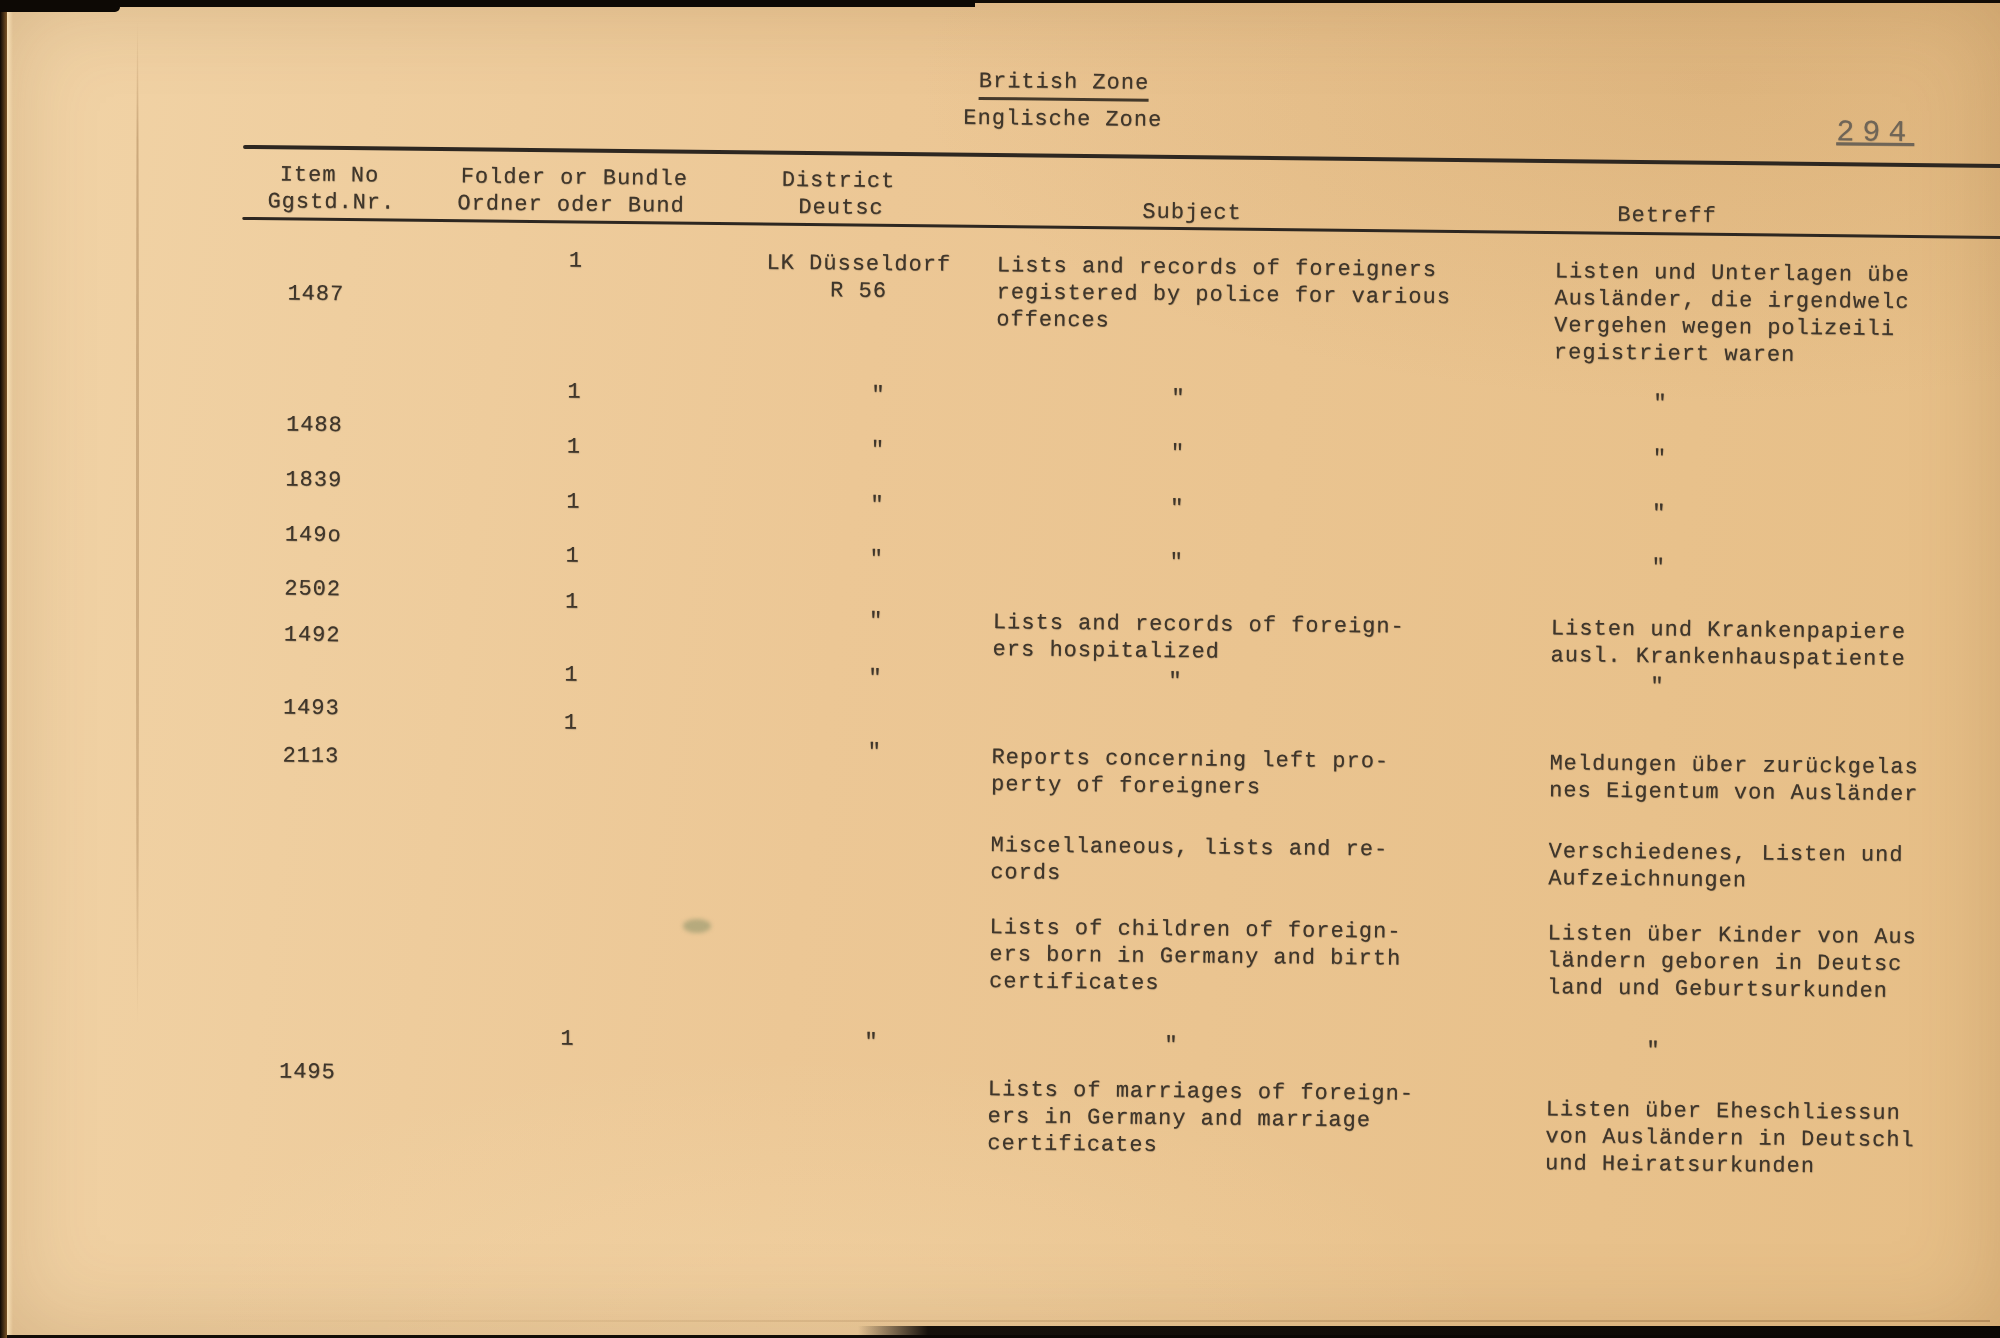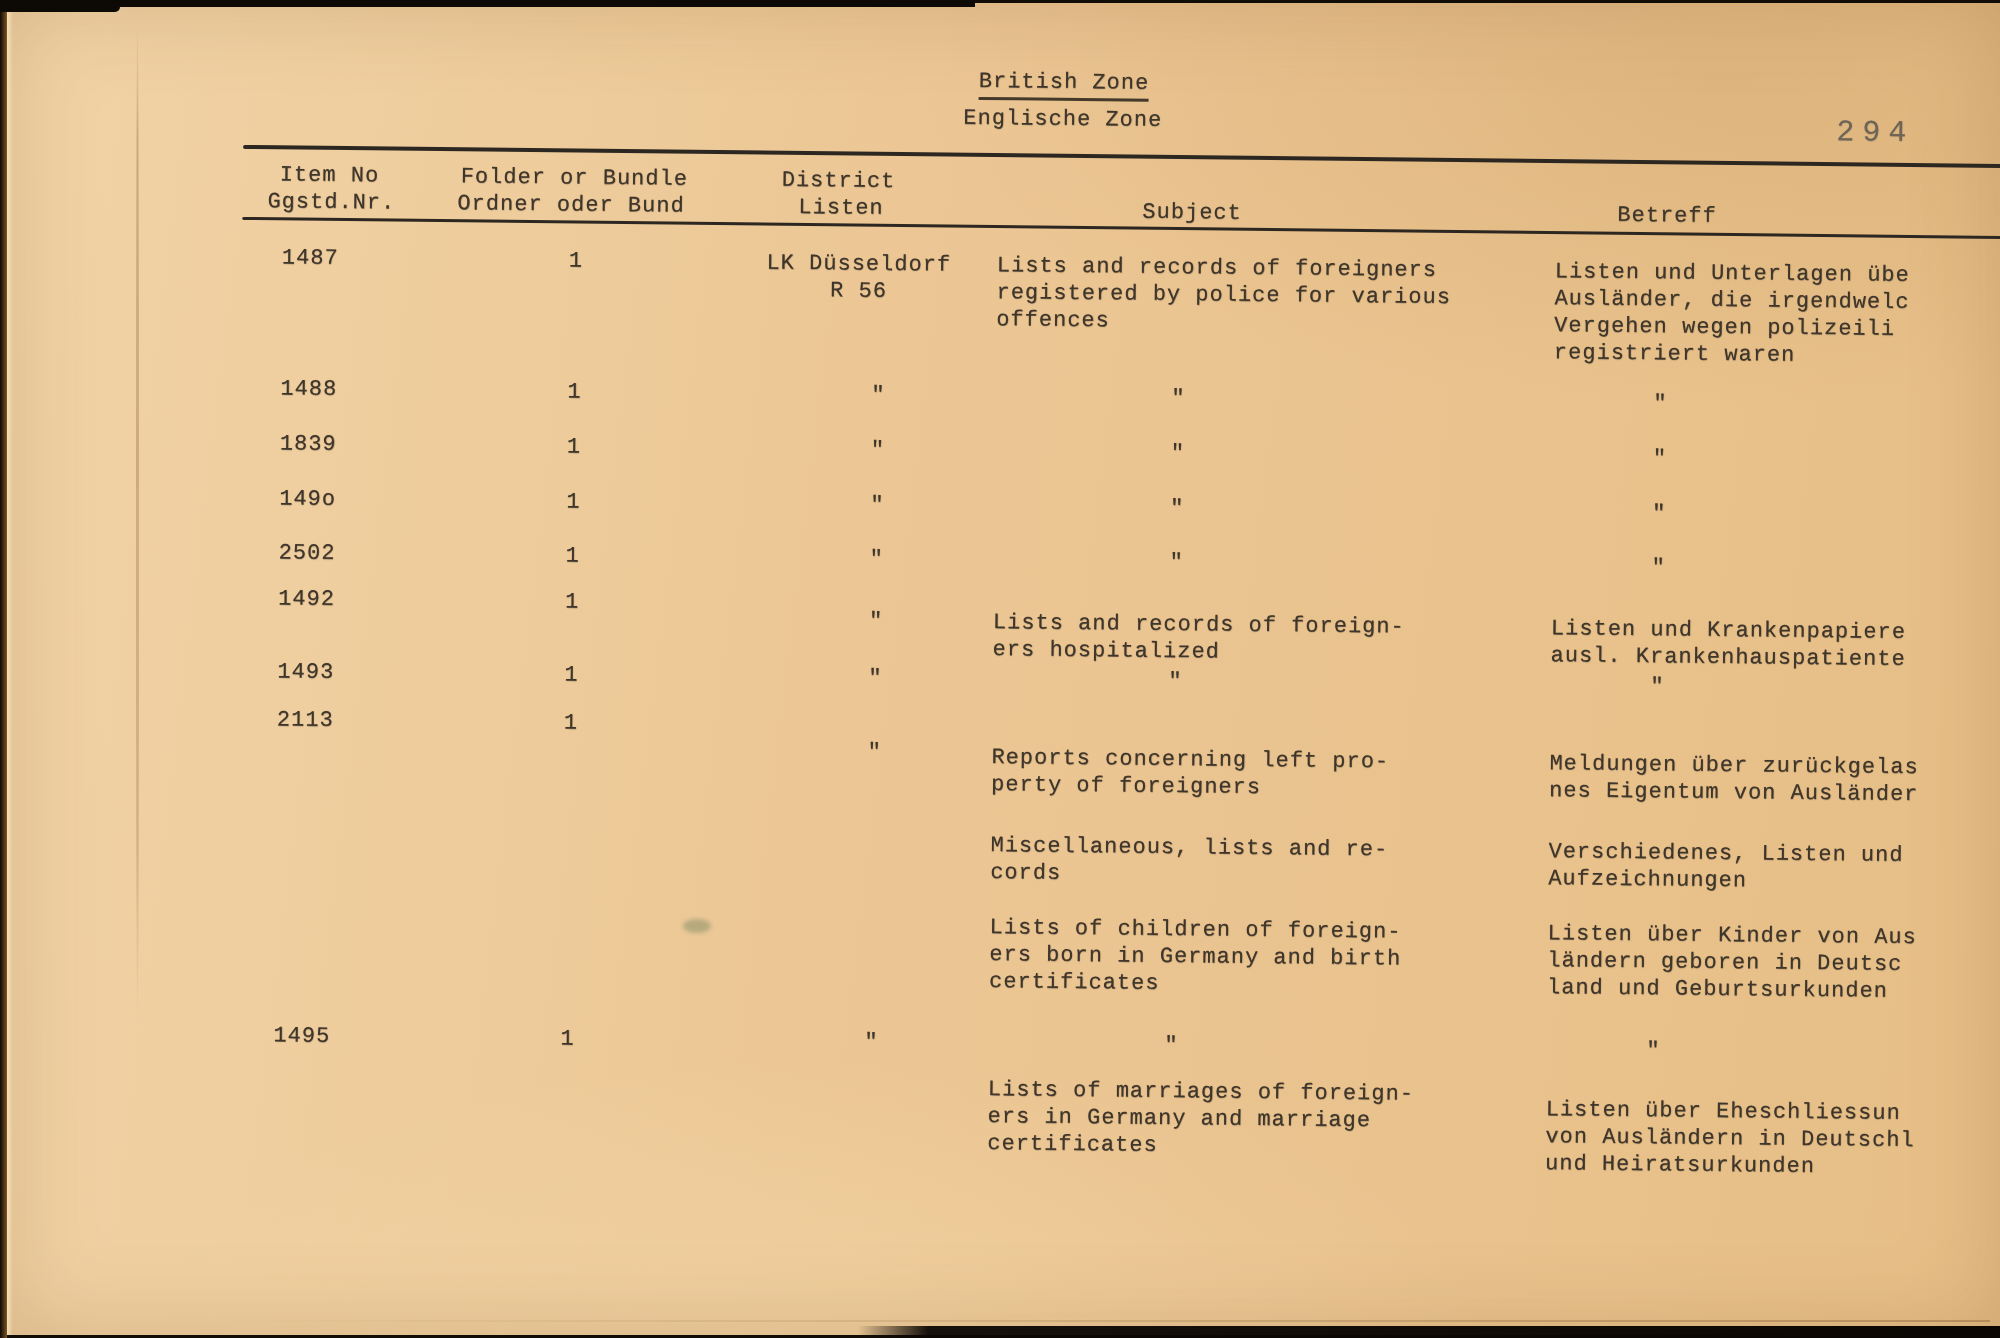--- a/index.html
+++ b/index.html
@@ -40,31 +40,31 @@
     position:absolute;left:0;top:0;width:2000px;height:1338px;
     transform:rotate(0.62deg);transform-origin:245px 150px;
     color:#3f362b;
     font-size:22px;line-height:27px;letter-spacing:1px;
     text-shadow:0.3px 0.5px 0.9px rgba(58,48,36,0.65);
   }
   .abs{position:absolute;white-space:pre-line;}
   .title-en{left:978px;top:60px;border-bottom:3.5px solid rgba(44,37,29,0.88);padding-bottom:2px;}
   .title-de{left:963px;top:97px;}
   .page-number{left:1836px;top:102px;font-size:30px;letter-spacing:8px;color:#6f6557;
-    text-shadow:0.3px 0.4px 1px rgba(100,90,75,0.5);}
+    text-shadow:0.3px 0.4px 1px rgba(100,90,75,0.5);text-decoration:underline;}
   .rule1{left:243px;top:145px;width:1770px;height:4px;background:#2d2721;border-radius:2px;}
   .rule2{left:243px;top:217px;width:1770px;height:3px;background:#2d2721;border-radius:2px;}
   .h-item1{left:280px;top:161px;}   .h-item2{left:268px;top:188px;}
   .h-folder1{left:461px;top:161px;} .h-folder2{left:458px;top:188px;}
   .h-district1{left:782px;top:161px;} .h-district2{left:799px;top:188px;}
   .h-subject{left:1143px;top:189px;} .h-betreff{left:1618px;top:187px;}
 
   .row{position:absolute;left:0;width:2000px;height:0;}
   .cell{position:absolute;white-space:pre-line;top:0;}
-  .c-item{left:283px;}
+  .c-item{left:289px;margin-top:36px;}
   .c-folder{left:570px;}
   .c-district{left:748px;width:224px;text-align:center;}
   .c-dd{left:874px;}
   .c-subject{left:998px;width:480px;}
   .c-sd{left:1174px;}
   .c-betreff{left:1556px;width:480px;}
   .c-bd{left:1656px;}
   .dn16{top:16px;} .dn26{top:26px;} .dn30{top:30px;} .dn14{top:14px;}
 </style>
 </head>
@@ -85,21 +85,21 @@
   <div class="abs page-number">294</div>
 
   <div class="abs rule1"></div>
   <div class="abs rule2"></div>
 
   <div class="abs h-item1">Item No</div>
   <div class="abs h-item2">Ggstd.Nr.</div>
   <div class="abs h-folder1">Folder or Bundle</div>
   <div class="abs h-folder2">Ordner oder Bund</div>
   <div class="abs h-district1">District</div>
-  <div class="abs h-district2">Listen</div>
+  <div class="abs h-district2">Deutsc</div>
   <div class="abs h-subject">Subject</div>
   <div class="abs h-betreff">Betreff</div>
 
   <div class="row" style="top:244px">
     <div class="cell c-item">1487</div>
     <div class="cell c-folder">1</div>
     <div class="cell c-district">LK Düsseldorf
 R 56</div>
     <div class="cell c-subject">Lists and records of foreigners
 registered by police for various

